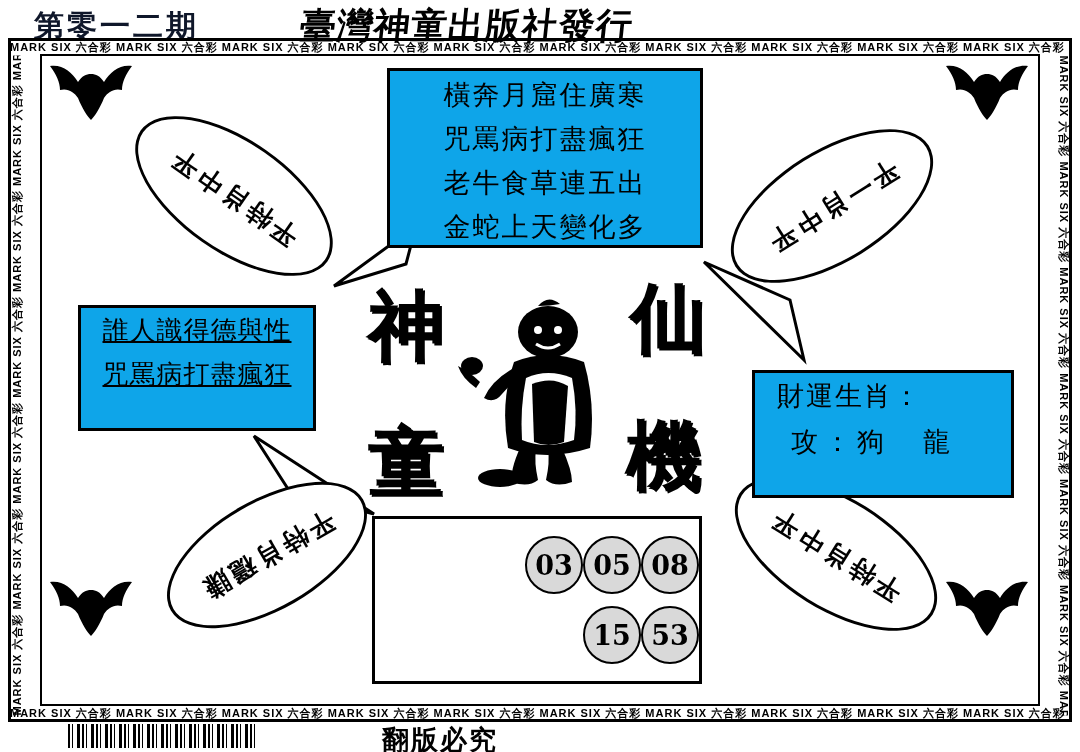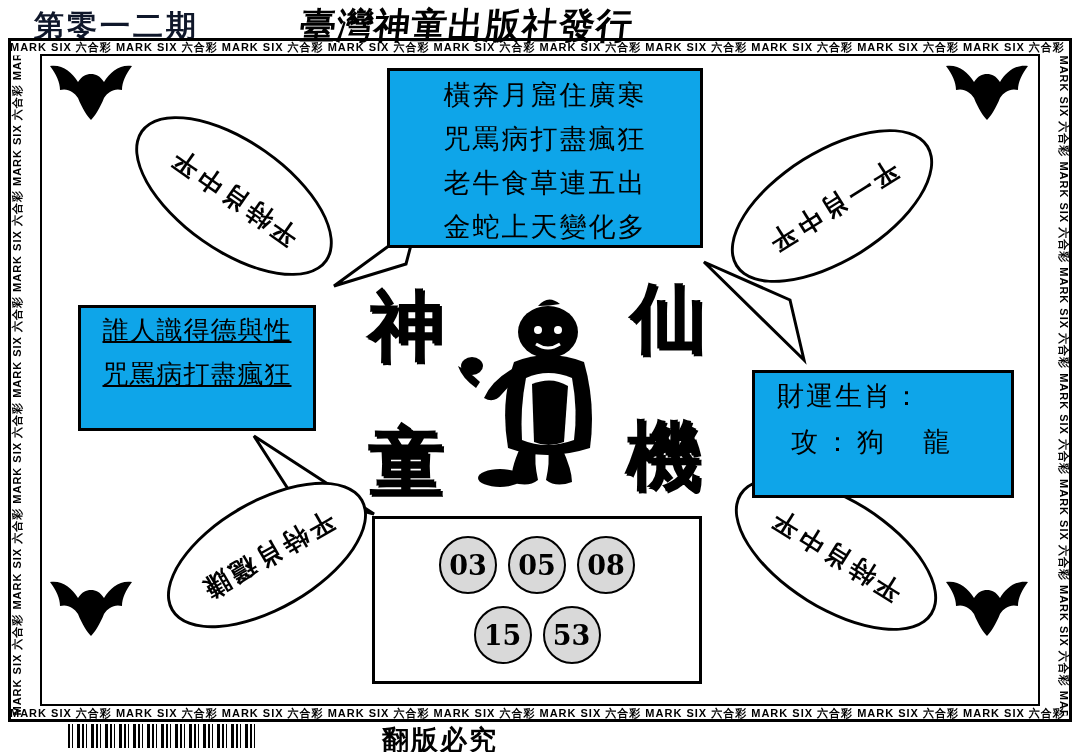--- a/index.html
+++ b/index.html
@@ -161,21 +161,21 @@
   .figure svg{width:100%;height:100%;display:block;}
 
   
   #number-panel{
     position:absolute;left:372px;top:516px;width:330px;height:168px;
     border:3px solid #000;background:#fff;box-sizing:border-box;
     z-index:6;
     display:flex;flex-direction:column;justify-content:center;gap:12px;
     padding:8px 0;
   }
-  .num-row{display:flex;justify-content:center;align-items:center;gap:11px;}
+  .num-row{display:flex;justify-content:flex-end;align-items:center;}
   .ball{
     width:54px;height:54px;border-radius:50%;
     border:2px solid #000;
     background:#d9d9d9;
     display:flex;align-items:center;justify-content:center;
     font-family:"DejaVu Serif", serif;
     font-size:27px;font-weight:bold;color:#000;
   }
 
   

